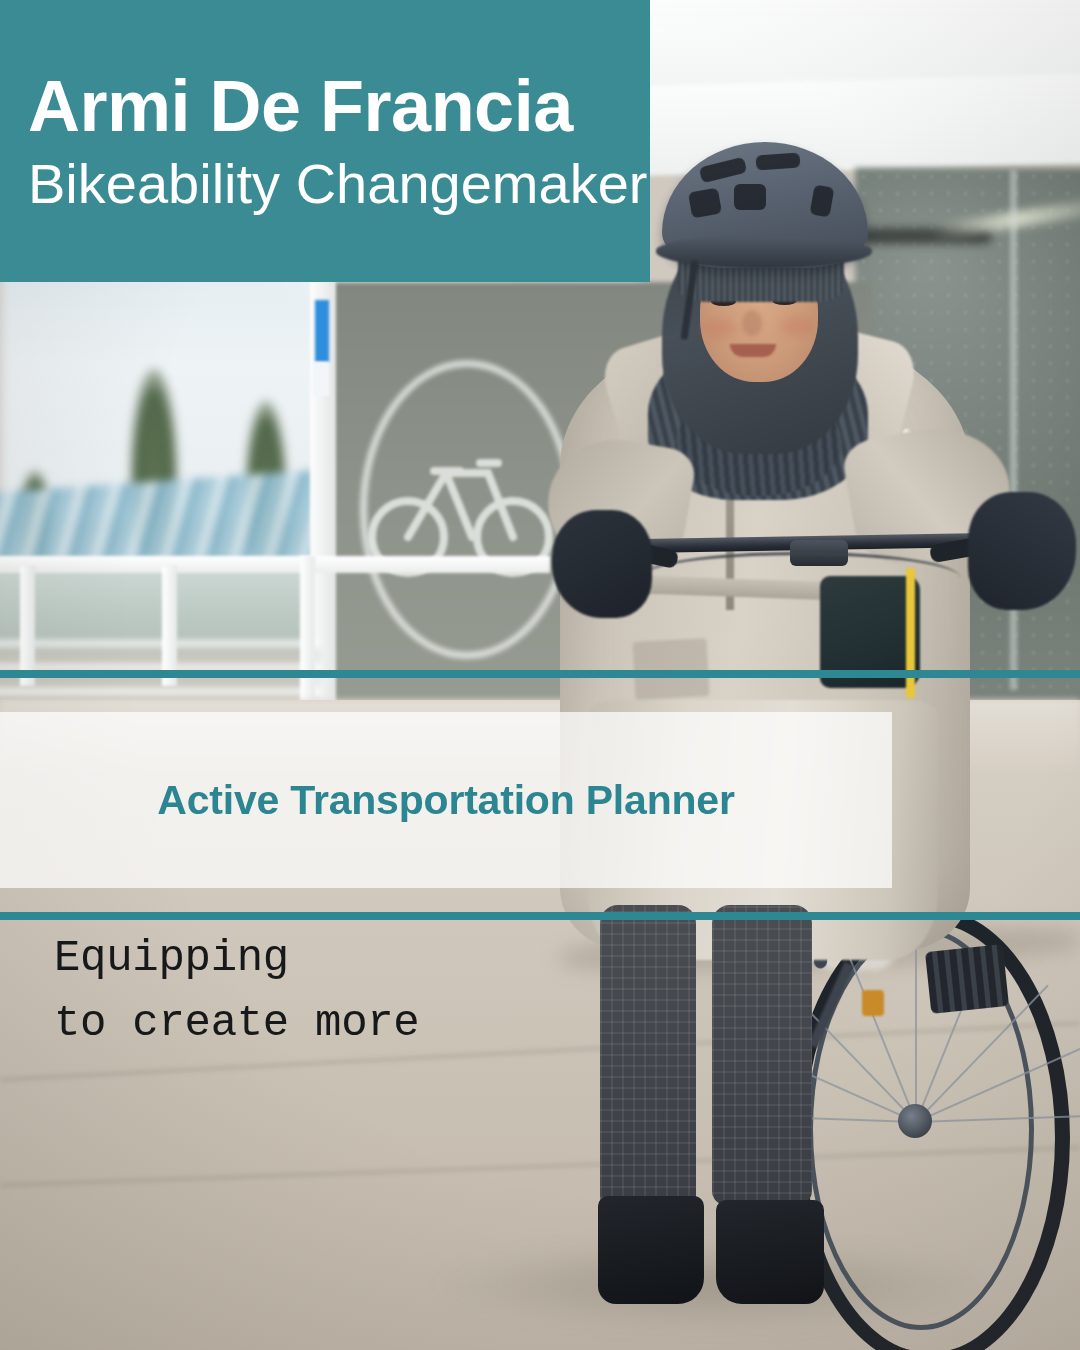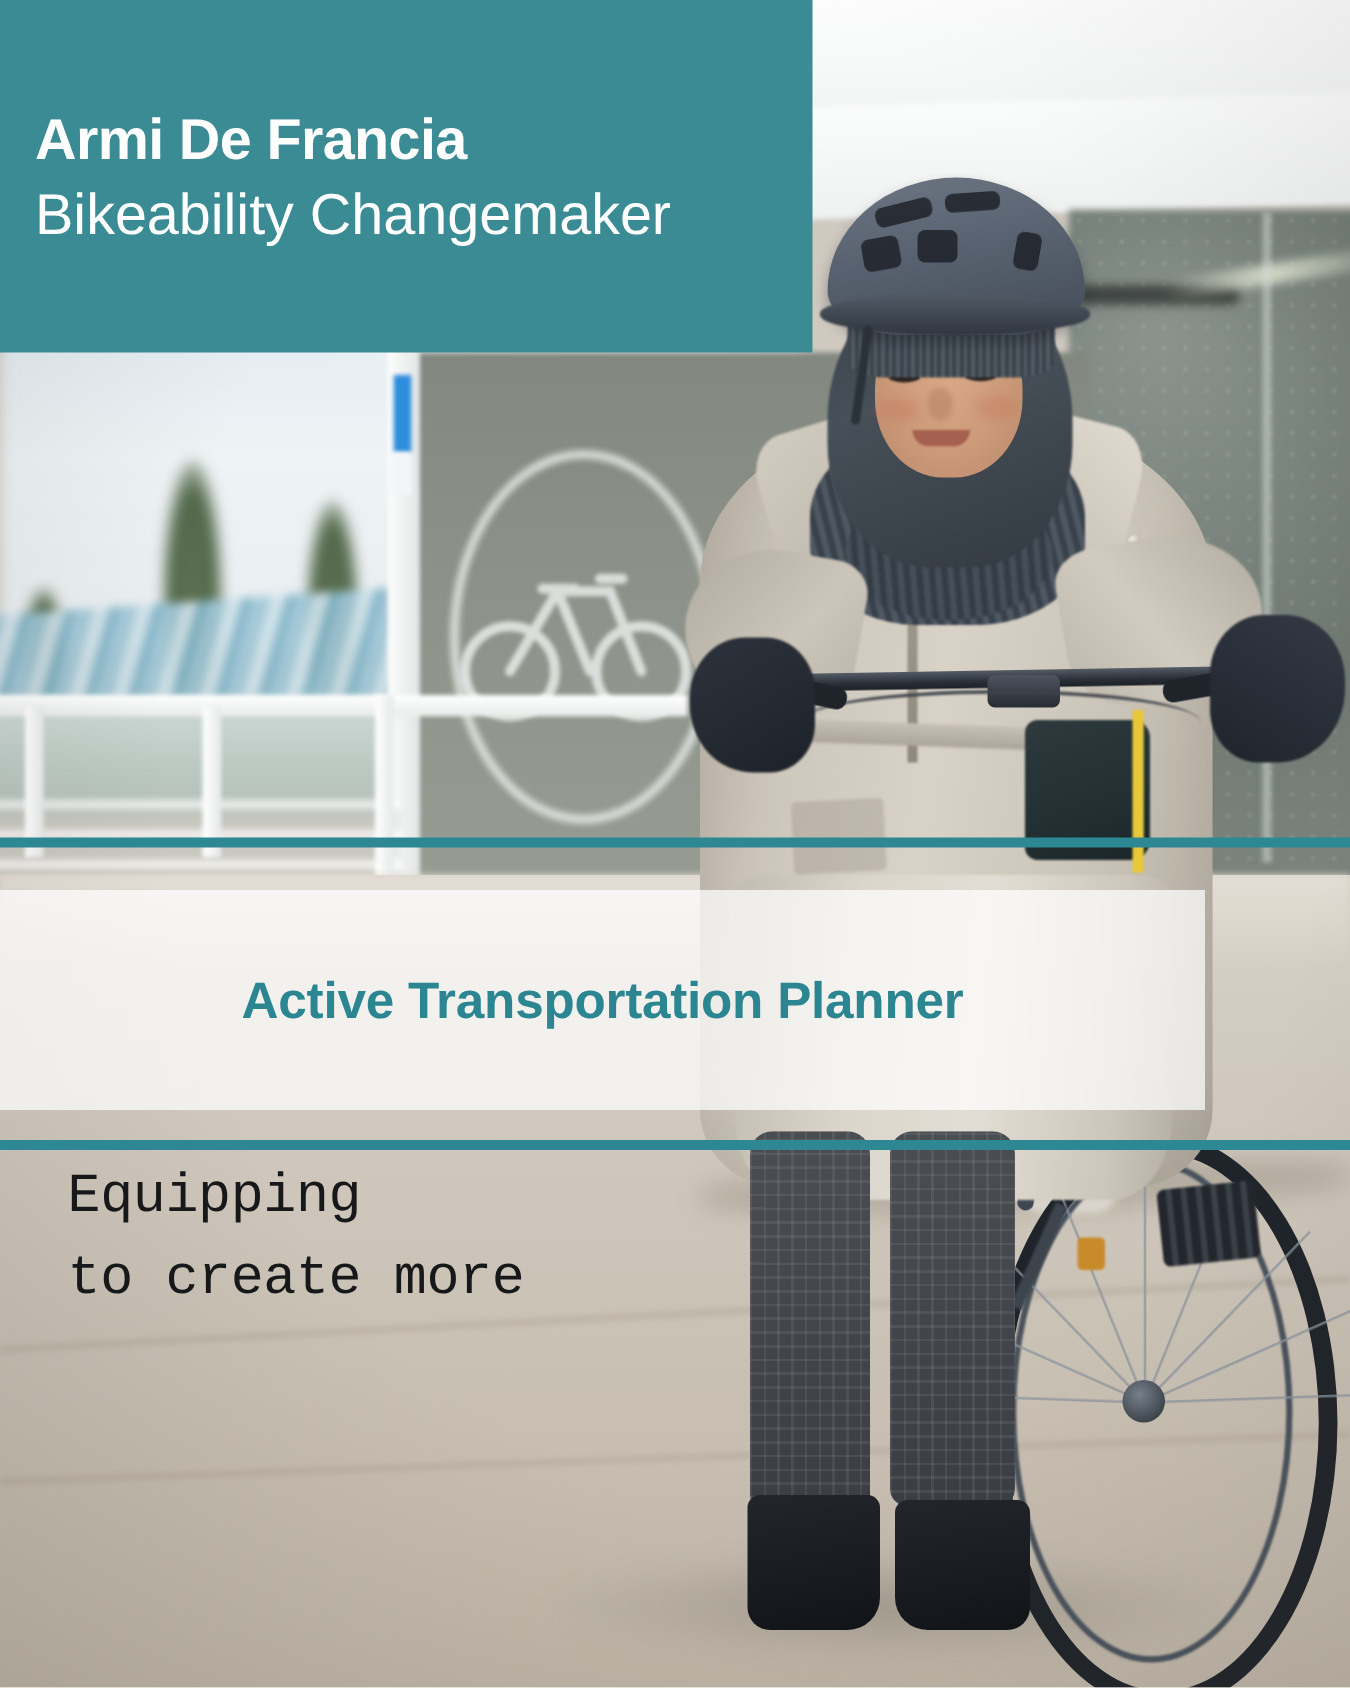--- a/index.html
+++ b/index.html
@@ -592,50 +592,50 @@
     left: 0; top: 0;
     width: 650px; height: 282px;
     background: #3a8b94;
     display: flex;
     flex-direction: column;
     justify-content: center;
     padding-left: 28px;
     box-sizing: border-box;
   }
   .banner-name {
-    font-size: 46px;
+    font-size: 72px;
     font-weight: 700;
     color: #ffffff;
     letter-spacing: -.5px;
     line-height: 1.0;
     margin: 0 0 14px 0;
   }
   .banner-role {
-    font-size: 46px;
+    font-size: 56px;
     font-weight: 400;
     color: #ffffff;
     letter-spacing: 0px;
     line-height: 1.0;
     margin: 0;
   }
 
   .rule {
     position: absolute;
     left: 0;
     width: 1080px;
     height: 8px;
     background: #2e8894;
   }
   .rule.top    { top: 670px; }
   .rule.bottom { top: 912px; }
 
   .mid-band {
     position: absolute;
     left: 0; top: 712px;
-    width: 964px; height: 176px;
+    width: 892px; height: 176px;
     background: rgba(255,255,255,.72);
     display: flex;
     flex-direction: column;
     align-items: center;
     justify-content: center;
   }
   .mid-line {
     font-size: 41px;
     font-weight: 700;
     color: #2b8691;

